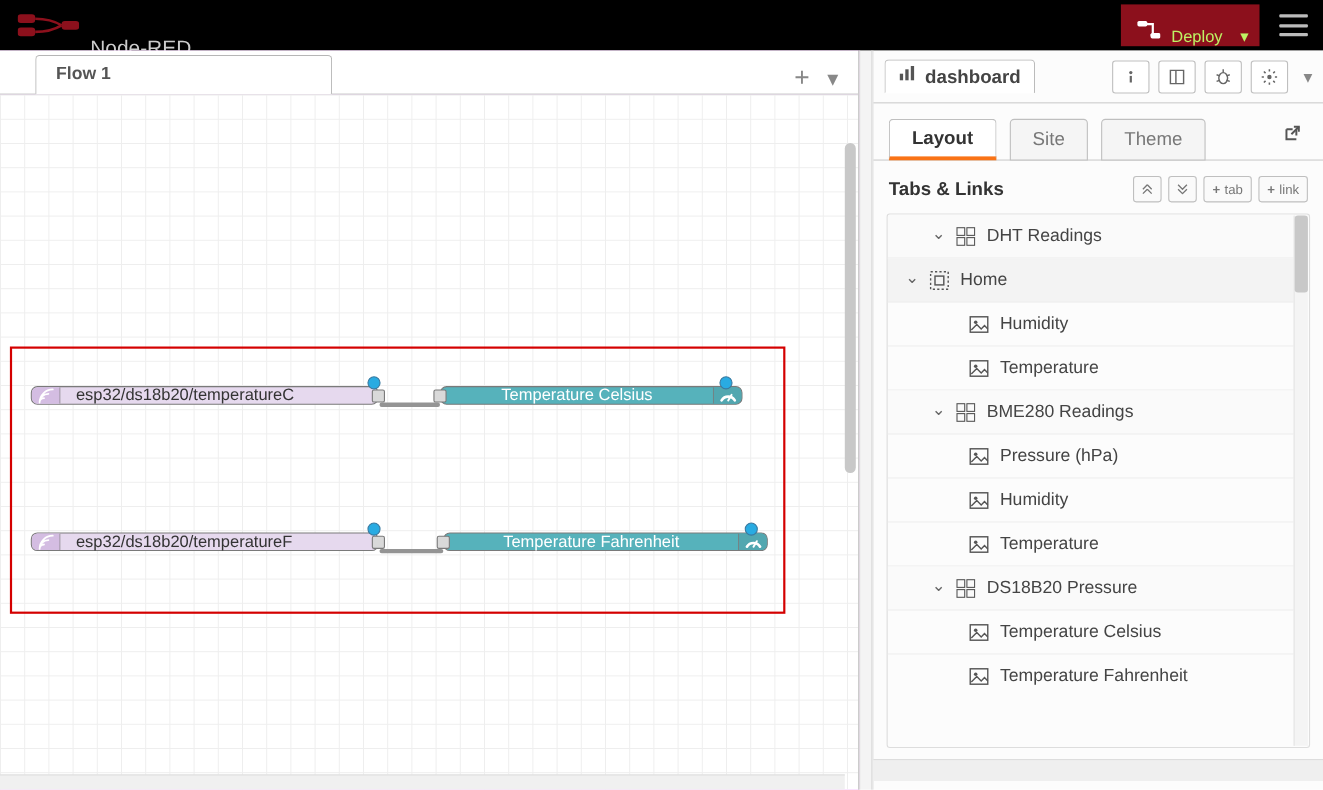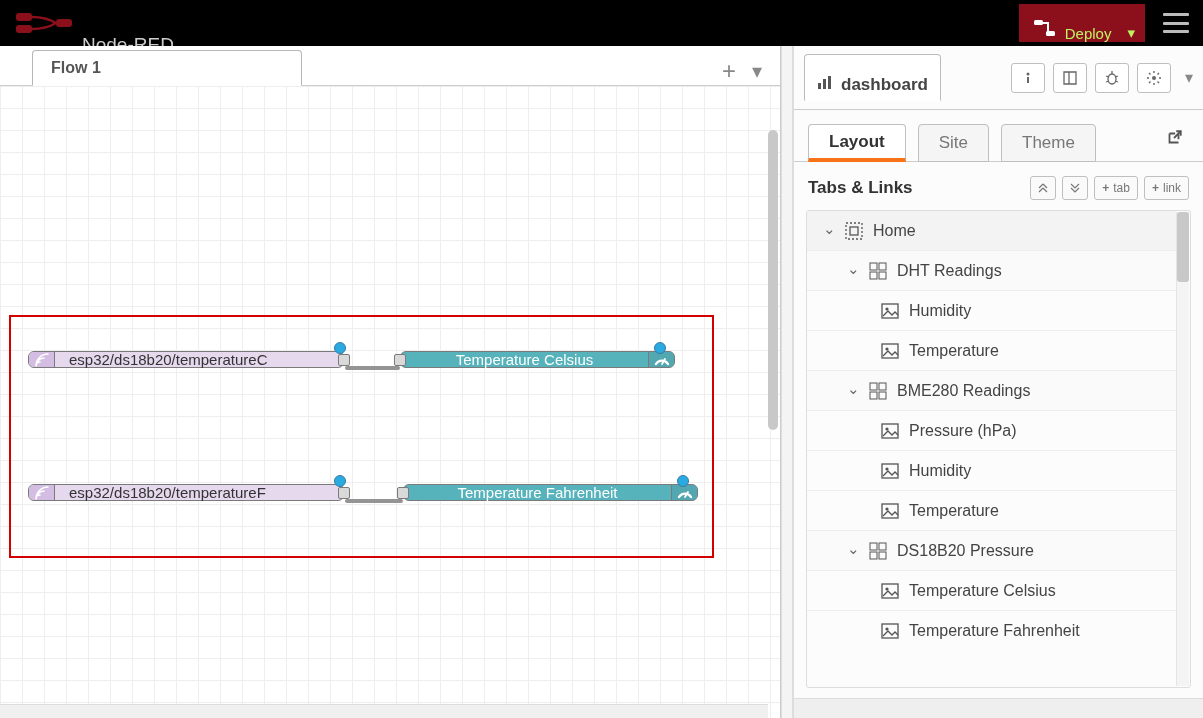--- a/index.html
+++ b/index.html
@@ -87,23 +87,23 @@
   }
   .port-out { right: -7px; top: 50%; transform: translateY(-50%); }
   .port-in  { left:  -7px; top: 50%; transform: translateY(-50%); }
   .status-dot { position: absolute; width: 12px; height: 12px; border-radius: 50%; background: #29abe2; border: 1px solid #3a7aa0; }
 
   .wire { position: absolute; height: 4px; background: #949494; border-radius: 2px; }
 
   
   .sb-header { display: flex; align-items: center; gap: 8px; padding: 8px 10px; border-bottom: 1px solid #ccc; }
   .sb-dash-tab {
-    display: flex; align-items: flex-start; gap: 8px;
+    display: flex; align-items: flex-end; gap: 8px;
     border: 1px solid #bbb; border-bottom: 1px solid #fff;
-    padding: 20px 12px 4px; font-size: 17px; font-weight: 700; color: #444;
+    padding: 4px 12px 4px; font-size: 17px; font-weight: 700; color: #444;
     border-radius: 4px 4px 0 0; background: #fff;
   }
   .sb-header-spacer { flex: 1; }
   .sb-icon-btn {
     width: 34px; height: 30px; border: 1px solid #bfbfbf; background: #fff;
     display: flex; align-items: center; justify-content: center; color: #666;
     border-radius: 3px; cursor: pointer;
   }
 
   .sb-tabs-row { display: flex; align-items: flex-end; gap: 12px; padding: 14px 14px 0 14px; border-bottom: 1px solid #ccc; }
@@ -335,43 +335,43 @@
         </button>
       <button class="mini-btn">
           <span class="plus">+</span>
           <span>link</span>
         </button>
     </div>
 
     <div class="tree-wrap">
       <div class="tree">
 
-        <div class="tree-row home">
-          <span class="chev"></span>
-          <span class="tree-icn">
-            <svg viewBox="0 0 18 18">
-                <rect x="1" y="1" width="16" height="16" fill="none" stroke="#555" stroke-width="1.3" stroke-dasharray="2 2"></rect>
-                <rect x="5" y="5" width="8" height="8" fill="none" stroke="#555" stroke-width="1.3"></rect>
-              </svg>
-          </span>
-          <span>Home</span>
-        </div>
-
         <div class="tree-row level-1 group">
           <span class="chev"></span>
           <span class="tree-icn">
               <svg viewBox="0 0 18 18">
                 <rect x="1" y="1" width="7" height="7" fill="none" stroke="#555"></rect>
                 <rect x="10" y="1" width="7" height="7" fill="none" stroke="#555"></rect>
                 <rect x="1" y="10" width="7" height="7" fill="none" stroke="#555"></rect>
                 <rect x="10" y="10" width="7" height="7" fill="none" stroke="#555"></rect>
               </svg>
             </span>
           <span>DHT Readings</span>
         </div>
+
+        <div class="tree-row home">
+          <span class="chev"></span>
+          <span class="tree-icn">
+            <svg viewBox="0 0 18 18">
+                <rect x="1" y="1" width="16" height="16" fill="none" stroke="#555" stroke-width="1.3" stroke-dasharray="2 2"></rect>
+                <rect x="5" y="5" width="8" height="8" fill="none" stroke="#555" stroke-width="1.3"></rect>
+              </svg>
+          </span>
+          <span>Home</span>
+        </div>
         <div class="tree-row level-2">
           <span class="tree-icn">
               <svg viewBox="0 0 18 18">
                 <rect x="1" y="2" width="16" height="14" fill="none" stroke="#555" stroke-width="1.3"></rect>
                 <circle cx="6" cy="7" r="1.6" fill="#555"></circle>
                 <path d="M2 14 L7 9 L11 13 L14 10 L17 13" fill="none" stroke="#555" stroke-width="1.3"></path>
               </svg>
             </span>
           <span>Humidity</span>
         </div>

